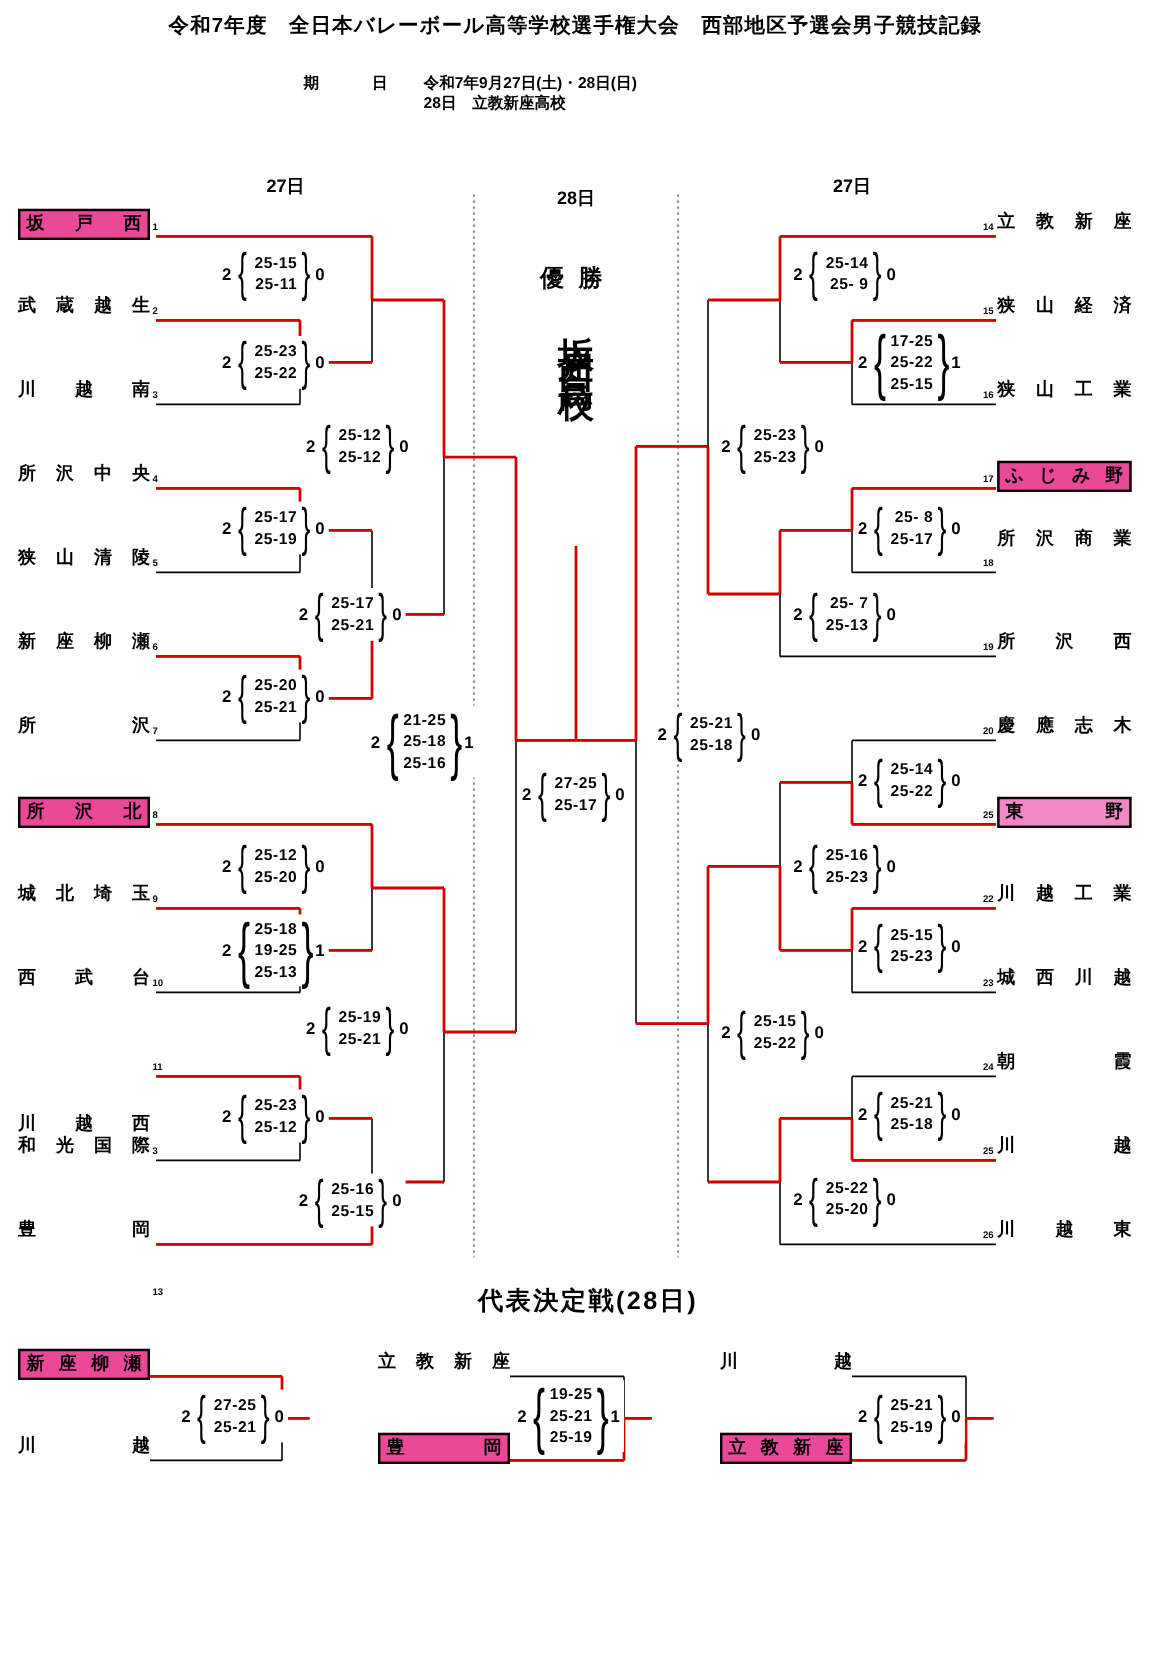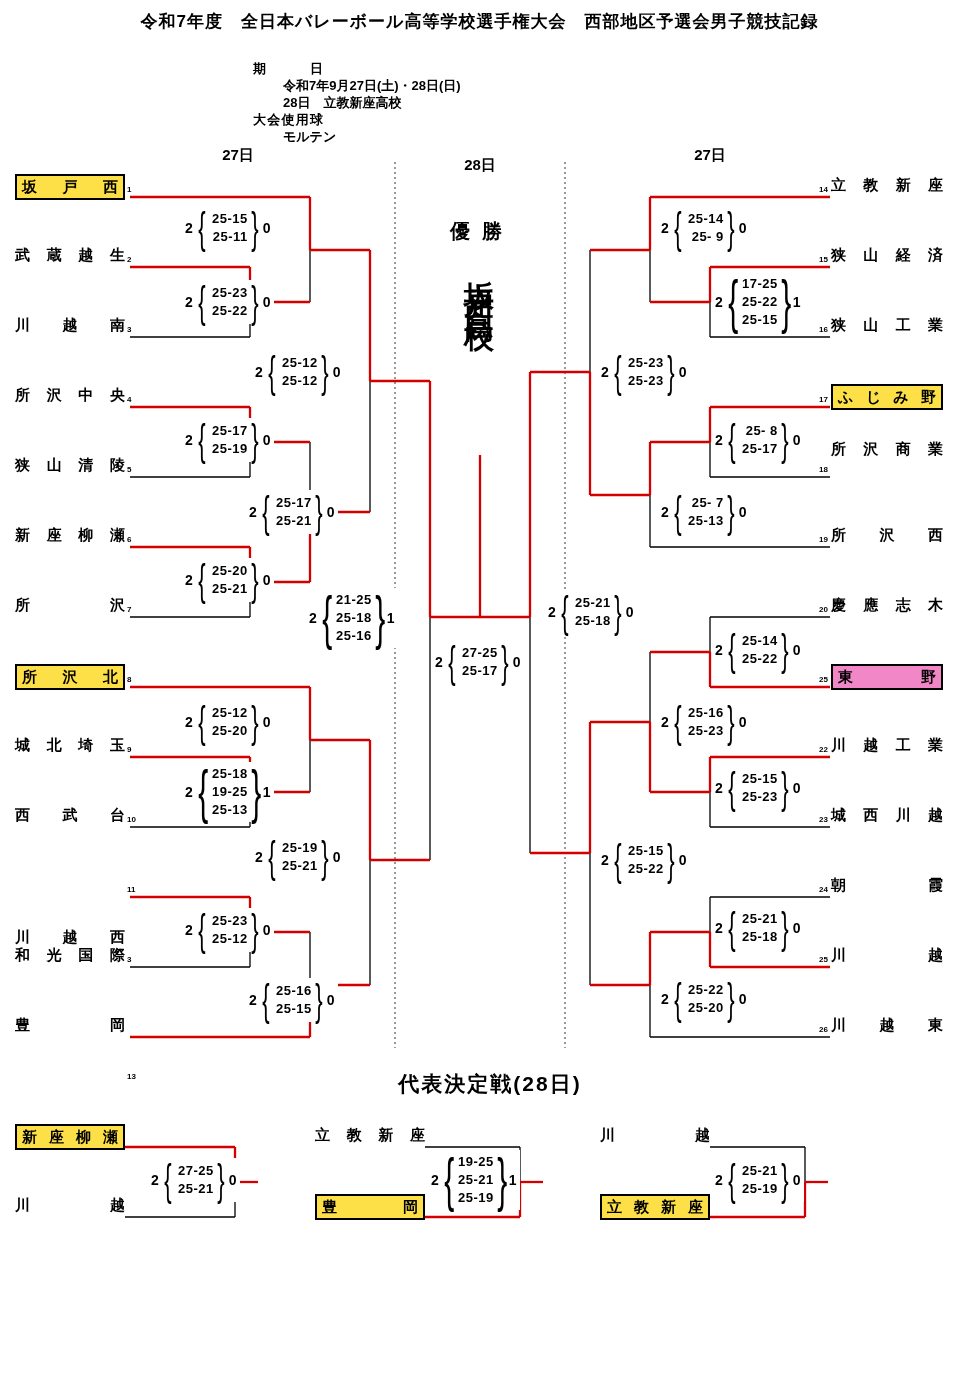--- a/index.html
+++ b/index.html
@@ -1,30 +1,30 @@
 <!DOCTYPE html>
 <html><head>
 <meta charset="utf-8">
 <style>
   html,body{margin:0;padding:0;background:#fff;}
   body{position:relative;width:959px;height:1392px;font-family:"Liberation Sans","DejaVu Sans",sans-serif;color:#000;overflow:hidden;}
   #lines{position:absolute;left:0;top:0;z-index:1;pointer-events:none;}
   #title{position:absolute;top:10px;left:0;width:100%;text-align:center;font-size:17px;font-weight:bold;letter-spacing:1px;z-index:3;}
   #info{position:absolute;left:253px;top:60px;font-size:13px;font-weight:bold;line-height:17px;z-index:3;}
-  .irow{display:flex;flex-direction:column;}
+  .irow{display:flex;}
   .ilabel{width:70px;text-align:justify;text-align-last:justify;}
   .ival{margin-left:30px;white-space:pre;}
   .day{position:absolute;width:60px;text-align:center;font-size:15px;font-weight:bold;z-index:3;}
   #yusho{position:absolute;left:450px;top:218px;font-size:20px;font-weight:bold;letter-spacing:12px;z-index:3;}
   #champ-name{position:absolute;left:458px;top:256px;writing-mode:vertical-rl;font-size:30px;font-weight:bold;letter-spacing:10px;z-index:3;}
   .team{position:absolute;font-size:15px;font-weight:bold;line-height:18px;text-align:justify;text-align-last:justify;z-index:3;box-sizing:border-box;}
   .tl{left:15px;width:110px;}
   .tr{left:831px;width:112px;}
   .tp{width:110px;}
-  .boxed{border:2px solid #000;padding:2px 5px;background:#fde047;}
+  .boxed{border:2px solid #000;padding:2px 5px;background:#ec4899;}
   .pink{background:#f287c7;}
   .seed{position:absolute;font-size:8px;font-weight:bold;z-index:3;}
   .sl{left:127px;}
   .sr{left:817px;width:11px;text-align:right;}
   .score{position:absolute;display:flex;align-items:center;font-weight:bold;background:#fff;padding:0 1px;z-index:2;}
   .score .num{font-size:14px;margin:0 2px;}
   .score .brace{font-size:44px;line-height:44px;font-weight:400;transform:scaleX(0.5);width:13px;text-align:center;}
   .score.s3 .brace{font-size:60px;line-height:60px;}
   .score .sets{font-size:13px;line-height:18px;white-space:pre-line;text-align:right;min-width:40px;letter-spacing:0.5px;}
   #playoff-title{position:absolute;left:300px;top:1070px;width:380px;text-align:center;font-size:21px;font-weight:bold;letter-spacing:2px;z-index:3;}
@@ -203,24 +203,20 @@
 
 <div id="info">
   <div class="irow">
     <div class="ilabel">期　日</div>
     <div class="ival">令和7年9月27日(土)・28日(日)</div>
   </div>
   <div class="irow">
     <div class="ilabel"></div>
     <div class="ival">28日　立教新座高校</div>
   </div>
-  <div class="irow">
-    <div class="ilabel">大会使用球</div>
-    <div class="ival">モルテン</div>
-  </div>
 </div>
 
 <div class="day" style="left:208px;top:146px">27日</div>
 <div class="day" style="left:450px;top:156px">28日</div>
 <div class="day" style="left:680px;top:146px">27日</div>
 
 <div id="yusho">優勝</div>
 <div id="champ-name">坂戸西高校</div>
 
 <div class="team tl boxed" style="top:174px">坂戸西</div>

